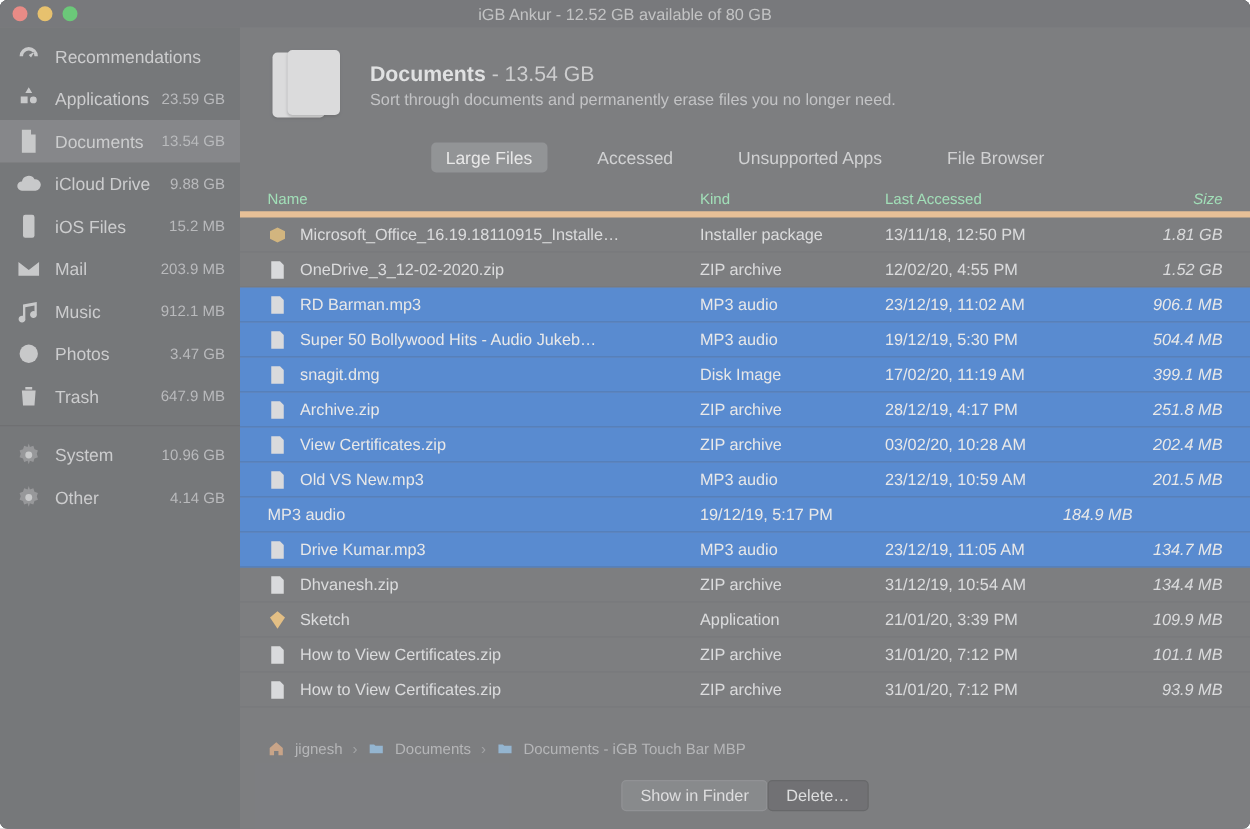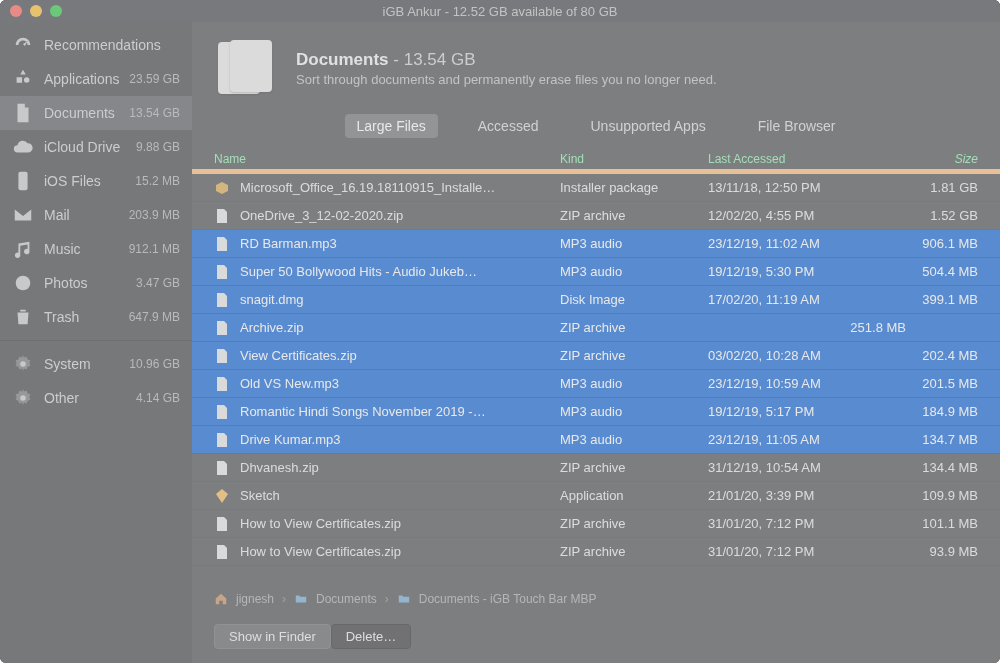--- a/index.html
+++ b/index.html
@@ -55,27 +55,27 @@
 .cols { display:grid; grid-template-columns: 346px 148px 198px 72px; padding:0 22px; height:26px; align-items:center;
   color:#86efac; font-size:12px; border-bottom:5px solid #fdba74;}
 .cols .c4 { text-align:right;font-style:italic;}
 
 .rows { flex:1; overflow:hidden;}
 .row { display:grid; grid-template-columns: 346px 148px 198px 72px; padding:0 22px; height:28px; align-items:center;
   font-size:13px; color:#e8e9eb; border-bottom:1px solid #3f4145;}
 .row.sel { background:#0a5fd6; color:#fff; border-bottom:1px solid #0547a4;}
 .row .ic { width:16px; height:16px; margin-right:10px; display:inline-flex; vertical-align:middle;}
 .row .nm { overflow:hidden; text-overflow:ellipsis; white-space:nowrap; display:flex; align-items:center;}
-.row .sz { text-align:right;}
+.row .sz { text-align:right;font-style:italic;}
 
 .crumbs { display:flex; align-items:center; gap:8px; padding:8px 22px; font-size:12px; color:#a8a9ac;}
 .crumbs .sep { color:#86888b;}
 .crumbs .ic { width:14px; height:14px; display:inline-flex;}
 
-.footer { display:flex; justify-content:flex-start; padding:10px 22px 14px;}
+.footer { display:flex; justify-content:center; padding:10px 22px 14px;}
 .btn { font-size:13px; padding:4px 14px; border-radius:4px; border:1px solid #6a6c70; background:#5b5d61; color:#ececee;}
 .btn.primary { background:#323337; border-color:#222326; color:#ececee;}
 
 svg { width:100%; height:100%; }
 </style>
 </head>
 <body>
 
 <div class="window">
 
@@ -292,20 +292,21 @@
           <div class="row sel">
     <div class="nm">
               <span class="ic">
                 <svg viewBox="0 0 16 16">
                   <path fill="#e6e7ea" d="M3 1h7l3 3v11H3z"></path>
                 </svg>
               </span>
               <span>Archive.zip</span>
             </div>
     <div>ZIP archive</div>
+    <div>28/12/19, 4:17 PM</div>
     <div class="sz">251.8 MB</div>
           </div>
           <div class="row sel">
     <div class="nm">
               <span class="ic">
                 <svg viewBox="0 0 16 16">
                   <path fill="#e6e7ea" d="M3 1h7l3 3v11H3z"></path>
                 </svg>
               </span>
               <span>View Certificates.zip</span>
@@ -321,28 +322,20 @@
                   <path fill="#e6e7ea" d="M3 1h7l3 3v11H3z"></path>
                 </svg>
               </span>
               <span>Old VS New.mp3</span>
             </div>
     <div>MP3 audio</div>
     <div>23/12/19, 10:59 AM</div>
     <div class="sz">201.5 MB</div>
           </div>
           <div class="row sel">
-    <div class="nm">
-              <span class="ic">
-                <svg viewBox="0 0 16 16">
-                  <path fill="#e6e7ea" d="M3 1h7l3 3v11H3z"></path>
-                </svg>
-              </span>
-              <span>Romantic Hindi Songs November 2019 -…</span>
-            </div>
     <div>MP3 audio</div>
     <div>19/12/19, 5:17 PM</div>
     <div class="sz">184.9 MB</div>
           </div>
           <div class="row sel">
     <div class="nm">
               <span class="ic">
                 <svg viewBox="0 0 16 16">
                   <path fill="#e6e7ea" d="M3 1h7l3 3v11H3z"></path>
                 </svg>

